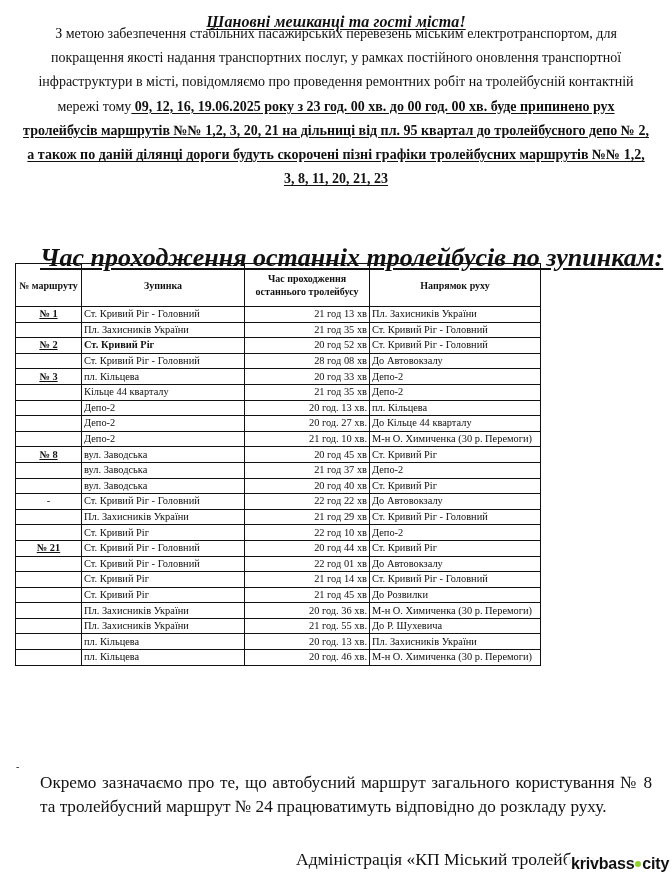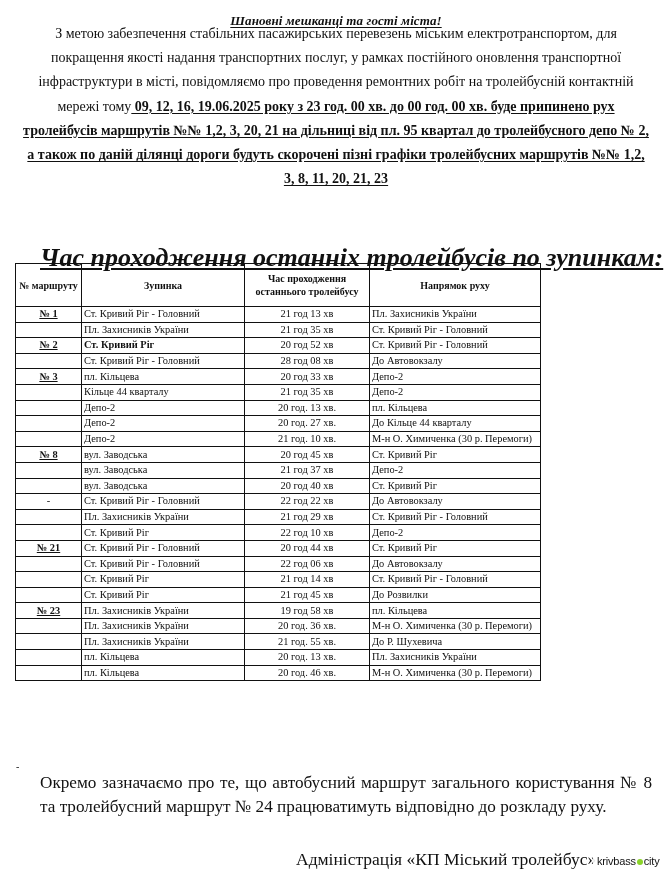--- a/index.html
+++ b/index.html
@@ -1,31 +1,31 @@
 <!DOCTYPE html>
 <html><head>
   <meta charset="utf-8">
   <style>
     html, body { margin: 0; padding: 0; background: #ffffff; }
     body { width: 672px; height: 890px; position: relative; overflow: hidden; color: #111; font-family: "Liberation Serif", serif; }
-    .title { position: absolute; top: 13px; left: 0; width: 672px; text-align: center; font-size: 13px; font-weight: bold; font-style: italic; text-decoration: underline; text-underline-offset: 2px; letter-spacing: 0.1px; }
+    .title { position: absolute; top: 13px; left: 0; width: 672px; text-align: center; font-size: 16px; font-weight: bold; font-style: italic; text-decoration: underline; text-underline-offset: 2px; letter-spacing: 0.1px; }
     .intro { position: absolute; top: 22px; left: 22px; width: 628px; text-align: center; font-size: 14px; line-height: 24.2px; }
     .intro .hl { font-weight: bold; text-decoration: underline; text-underline-offset: 2px; }
     .subtitle { position: absolute; top: 243px; left: 40px; font-size: 26px; font-weight: bold; font-style: italic; text-decoration: underline; text-underline-offset: 2px; }
     table.sched { position: absolute; top: 263px; left: 15px; border-collapse: collapse; font-size: 10.4px; table-layout: fixed; }
     table.sched td, table.sched th { border: 1.4px solid #111; padding: 0 2px; height: 14.6px; line-height: 14px; white-space: nowrap; overflow: hidden; }
     table.sched th { height: 42px; font-weight: bold; text-align: center; line-height: 13px; font-size: 10px; }
     table.sched td.route { text-align: center; font-weight: bold; text-decoration: underline; }
-    table.sched td.time { text-align: center; }
+    table.sched td.time { text-align: right; }
     table.sched td.bold { font-weight: bold; }
     .col1 { width: 66px; } .col2 { width: 163px; } .col3 { width: 125px; } .col4 { width: 171px; }
     .dash { position: absolute; top: 761px; left: 16px; font-size: 10px; }
     .note { position: absolute; top: 771px; left: 40px; width: 612px; font-size: 17.2px; font-weight: normal; line-height: 23.8px; text-align: justify; text-align-last: left; }
     .signature { position: absolute; top: 849px; left: 296px; font-size: 17.5px; white-space: nowrap; }
-    .watermark { position: absolute; top: 855px; left: 593px; padding: 0 4px; background: rgba(255,255,255,0.9); font-family: "Liberation Sans", sans-serif; font-weight: normal; font-size: 11px; color: #111; white-space: nowrap; letter-spacing: -0.2px; }
+    .watermark { position: absolute; top: 855px; left: 567px; padding: 0 4px; background: rgba(255,255,255,0.9); font-family: "Liberation Sans", sans-serif; font-weight: bold; font-size: 16px; color: #111; white-space: nowrap; letter-spacing: -0.2px; }
     .watermark .dot { display: inline-block; width: 6px; height: 6px; border-radius: 50%; margin: 0 1px 1px 1px; vertical-align: middle; }
   </style>
 </head>
 <body>
 
 <div class="title">Шановні мешканці та гості міста!</div>
 
 <div class="intro"><span>З метою забезпечення стабільних пасажирських перевезень міським електротранспортом, для покращення якості надання транспортних послуг, у рамках постійного оновлення транспортної інфраструктури в місті, повідомляємо про проведення ремонтних робіт на тролейбусній контактній мережі тому</span><span class="hl"> 09, 12, 16, 19.06.2025 року з 23 год. 00 хв. до 00 год. 00 хв. буде припинено рух тролейбусів маршрутів №№ 1,2, 3, 20, 21 на дільниці від пл. 95 квартал до тролейбусного депо № 2, а також по даній ділянці дороги будуть скорочені пізні графіки тролейбусних маршрутів №№ 1,2, 3, 8, 11, 20, 21, 23</span></div>
 
 <div class="subtitle">Час проходження останніх тролейбусів по зупинкам:</div>
@@ -138,40 +138,34 @@
       </tr>
       <tr>
         <td class="route">№ 21</td>
         <td>Ст. Кривий Ріг - Головний</td>
         <td class="time">20 год 44 хв</td>
         <td>Ст. Кривий Ріг</td>
       </tr>
       <tr>
         <td class="route"></td>
         <td>Ст. Кривий Ріг - Головний</td>
-        <td class="time">22 год 06 хв</td>
+        <td class="time">22 год 01 хв</td>
         <td>До Автовокзалу</td>
       </tr>
       <tr>
         <td class="route"></td>
         <td>Ст. Кривий Ріг</td>
         <td class="time">21 год 14 хв</td>
         <td>Ст. Кривий Ріг - Головний</td>
       </tr>
       <tr>
         <td class="route"></td>
         <td>Ст. Кривий Ріг</td>
         <td class="time">21 год 45 хв</td>
         <td>До Розвилки</td>
-      </tr>
-      <tr>
-        <td class="route">№ 23</td>
-        <td>Пл. Захисників України</td>
-        <td class="time">19 год 58 хв</td>
-        <td>пл. Кільцева</td>
       </tr>
       <tr>
         <td class="route"></td>
         <td>Пл. Захисників України</td>
         <td class="time">20 год. 36 хв.</td>
         <td>М-н О. Химиченка (30 р. Перемоги)</td>
       </tr>
       <tr>
         <td class="route"></td>
         <td>Пл. Захисників України</td>

